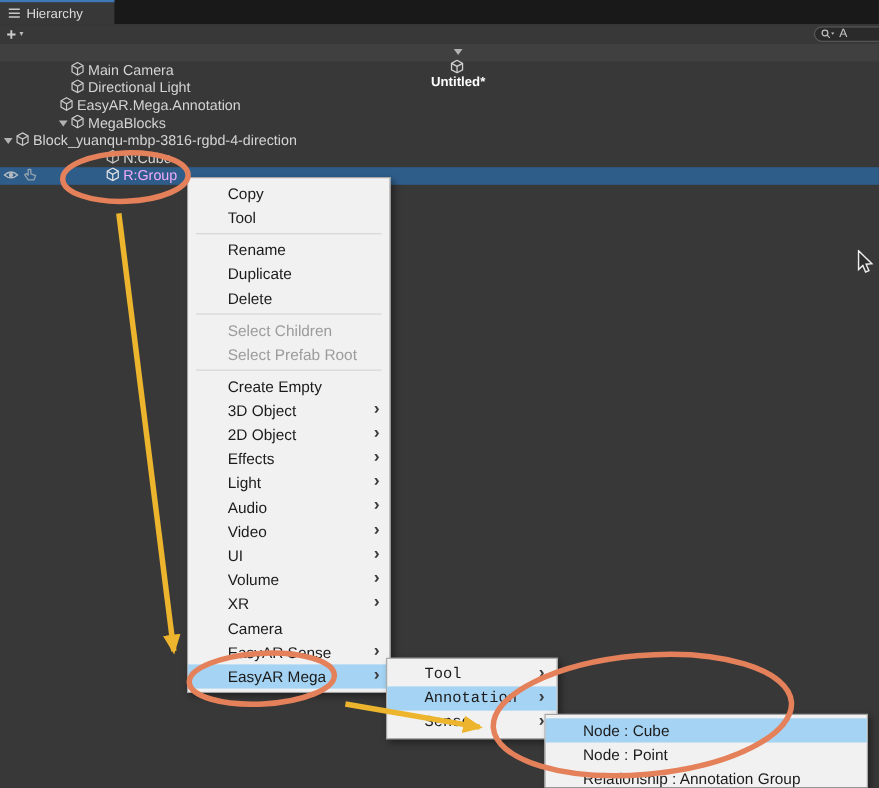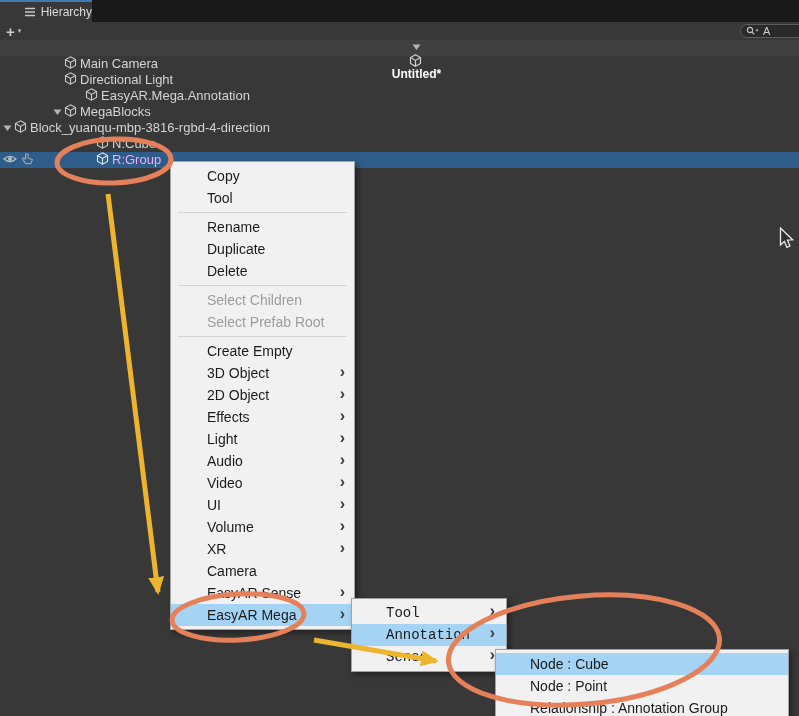--- a/index.html
+++ b/index.html
@@ -5,24 +5,24 @@
   html,body{margin:0;padding:0;}
   body{
     width:799px;height:716px;position:relative;overflow:hidden;
     background:var(--panel-bg,#383838);
     font-family:"Liberation Sans",sans-serif;
     -webkit-font-smoothing:antialiased;
   }
   
   .tabbar{position:absolute;left:0;top:0;width:799px;height:22px;background:var(--tabbar-bg,#191919);}
   .tab{
-    position:absolute;left:0;top:0;width:92px;height:22px;box-sizing:border-box;
+    position:absolute;left:0;top:0;width:104px;height:22px;box-sizing:border-box;
     background:var(--panel-bg,#383838);border-top:2px solid var(--tab-accent,#3e79b6);
     display:flex;align-items:center;gap:5px;padding-left:7px;
-    color:#dcdcdc;font-size:12px;justify-content:flex-end;
+    color:#dcdcdc;font-size:12px;
   }
   
   .toolbar{position:absolute;left:0;top:22px;width:799px;height:18px;background:var(--panel-bg,#383838);}
   .plusbtn{position:absolute;left:6px;top:0;height:18px;display:flex;align-items:center;gap:3px;color:#cdcdcd;cursor:default;}
   .plus{font-size:15px;line-height:15px;font-weight:bold;}
   .caret{font-size:7px;color:#bdbdbd;}
   .searchbox{
     position:absolute;left:740px;top:2px;width:72px;height:14px;box-sizing:border-box;
     background:#2a2a2a;border:1px solid #5c5c5c;border-radius:8px;
     display:flex;align-items:center;gap:4px;padding-left:5px;
@@ -117,21 +117,21 @@
     <div class="hrow" style="padding-left: 50px;">
       <span class="twist"></span>
       <span class="oicon">
         <svg width="13" height="13" viewBox="0 0 12 13">
           <path d="M6 .8 11 3.6v5.8L6 12.2 1 9.4V3.6Z" fill="none" stroke="#c9c9c9" stroke-width="1.1"></path>
           <path d="M1 3.6 6 6.4 11 3.6 M6 6.4V12.2" fill="none" stroke="#c9c9c9" stroke-width="1.1"></path>
         </svg>
       </span>
       <span>Directional Light</span>
     </div>
-    <div class="hrow" style="padding-left: 71px;">
+    <div class="hrow" style="padding-left: 40px;">
       <span class="twist"></span>
       <span class="oicon">
         <svg width="13" height="13" viewBox="0 0 12 13">
           <path d="M6 .8 11 3.6v5.8L6 12.2 1 9.4V3.6Z" fill="none" stroke="#c9c9c9" stroke-width="1.1"></path>
           <path d="M1 3.6 6 6.4 11 3.6 M6 6.4V12.2" fill="none" stroke="#c9c9c9" stroke-width="1.1"></path>
         </svg>
       </span>
       <span>EasyAR.Mega.Annotation</span>
     </div>
     <div class="hrow" style="padding-left: 50px;">

